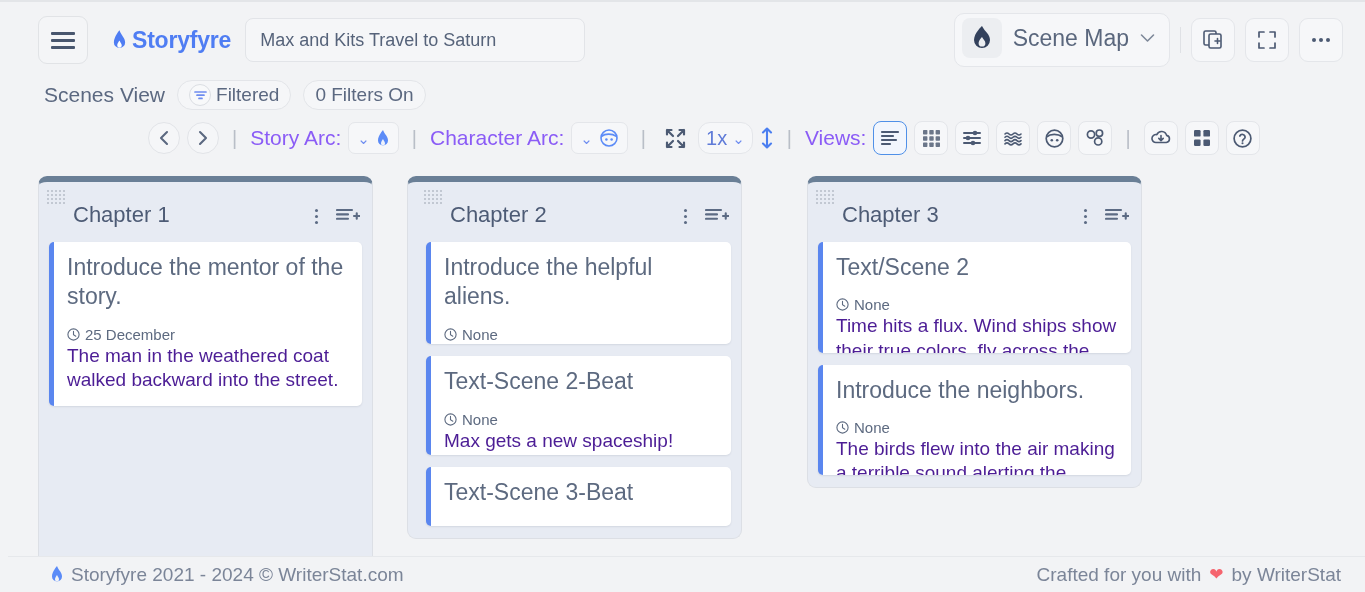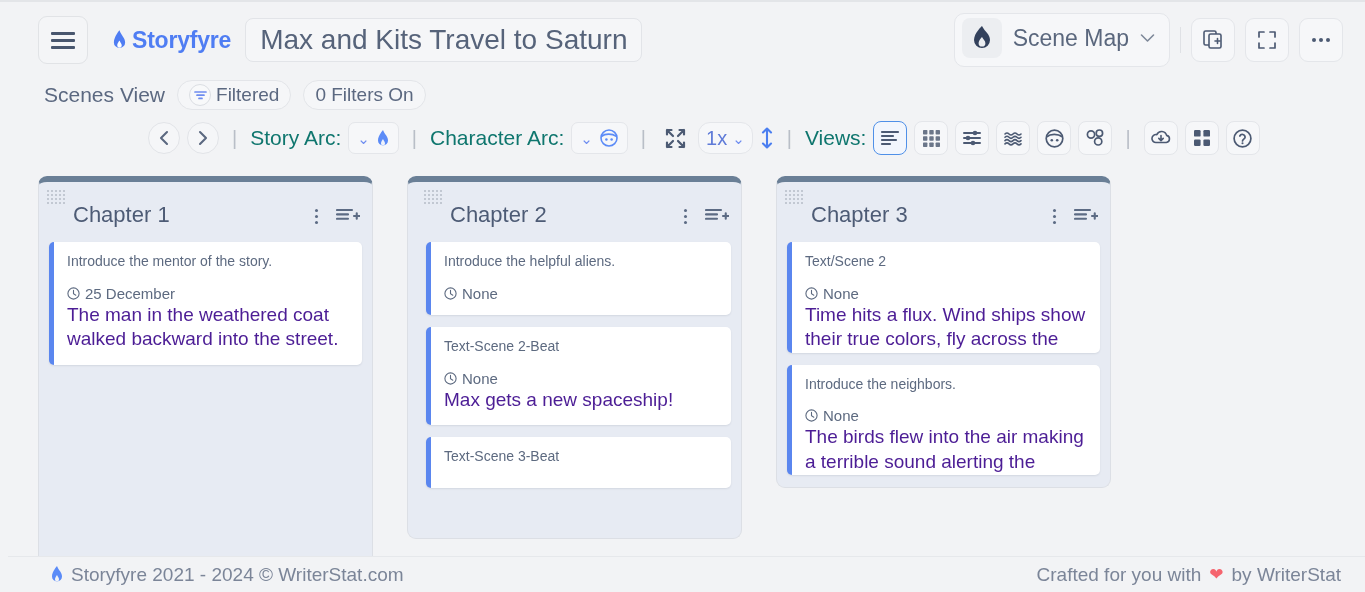--- a/index.html
+++ b/index.html
@@ -46,21 +46,21 @@
   .flame { width: 15px; height: 21px; display:block; }
   .title-field {
     margin-left: 14px;
     height: 44px;
     min-width: 340px;
     border: 1px solid #e2e4e8;
     border-radius: 8px;
     background: #f5f6f8;
     display: flex; align-items: center;
     padding: 0 14px;
-    font-size: 28px;
+    font-size: 18px;
     color: #56637a;
     white-space: nowrap;
   }
   .right-tools {
     margin-left: auto;
     display: flex; align-items: center; gap: 10px;
   }
   .scene-map-sel {
     height: 54px;
     border: 1px solid #e4e6ea;
@@ -127,21 +127,21 @@
     gap: 7px;
   }
   .circ-btn {
     width: 32px; height: 32px; border-radius: 50%;
     border: 1px solid #e2e4e8;
     background: #f5f6f8;
     display:flex; align-items:center; justify-content:center;
     cursor: pointer; flex: none;
   }
   .sep { color: #b9bec7; font-size: 20px; margin: 0 6px; }
-  .tb-label { font-size: 21px; color: #0f766e; white-space: nowrap; }
+  .tb-label { font-size: 21px; color: #8b5cf6; white-space: nowrap; }
   .mini-sel {
     height: 32px;
     border: 1px solid #e4e6ea;
     border-radius: 7px;
     background: #f6f7f9;
     display: flex; align-items: center; justify-content:center;
     padding: 0 8px; gap: 6px;
     cursor: pointer;
   }
   .chev { color: #6d8cf0; font-size: 15px; line-height: 1; }
@@ -223,21 +223,21 @@
   .card {
     background: #ffffff;
     border-radius: 5px;
     border-left: 5px solid #5a86ef;
     padding: 11px 13px 13px 13px;
     box-shadow: 0 1px 2px rgba(40,50,70,0.10);
     overflow: hidden;
     cursor: pointer;
   }
   .card-title {
-    font-size: 14px; color: #5d6a80; line-height: 1.28;
+    font-size: 23px; color: #5d6a80; line-height: 1.28;
   }
   .meta {
     display: flex; align-items: center; gap: 5px;
     margin-top: 14px;
     font-size: 15px; color: #5d6a80;
   }
   .card-body {
     font-size: 19px; color: #4c1d95; line-height: 1.28;
     margin-top: 1px;
   }
@@ -586,21 +586,21 @@
           <span>None</span>
         </div>
         <div class="card-body">Max gets a new spaceship!</div>
       </div>
       <div class="card" style="padding-bottom:22px;">
         <div class="card-title">Text-Scene 3-Beat</div>
       </div>
     </div>
   </div>
 
-  <div class="column" style="height:312px;">
+  <div class="column" style="height:312px;margin-left:31px;">
     <div class="col-head">
       <div class="grip">
         <i></i>
           <i></i>
           <i></i>
           <i></i>
           <i></i>
         <i></i>
           <i></i>
           <i></i>

